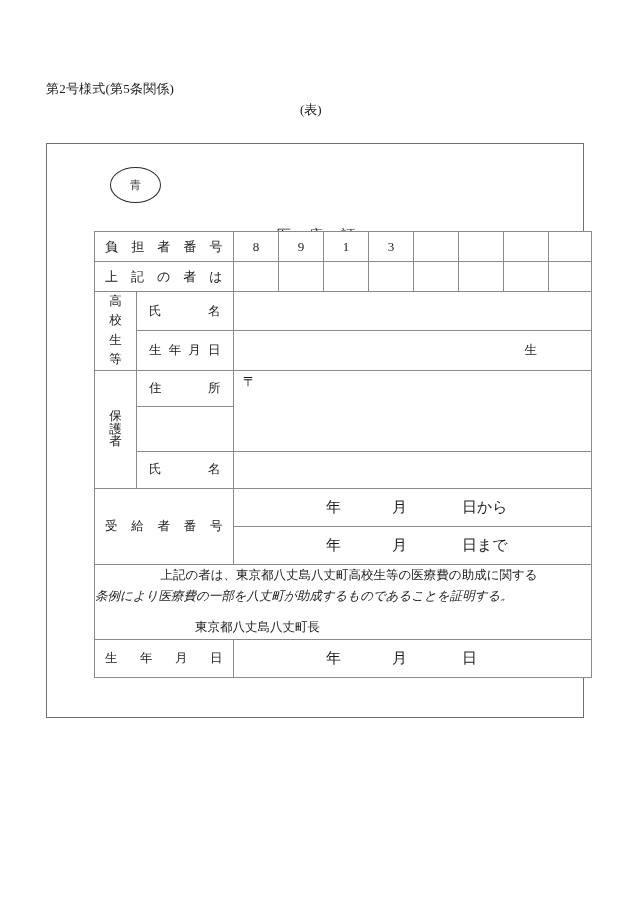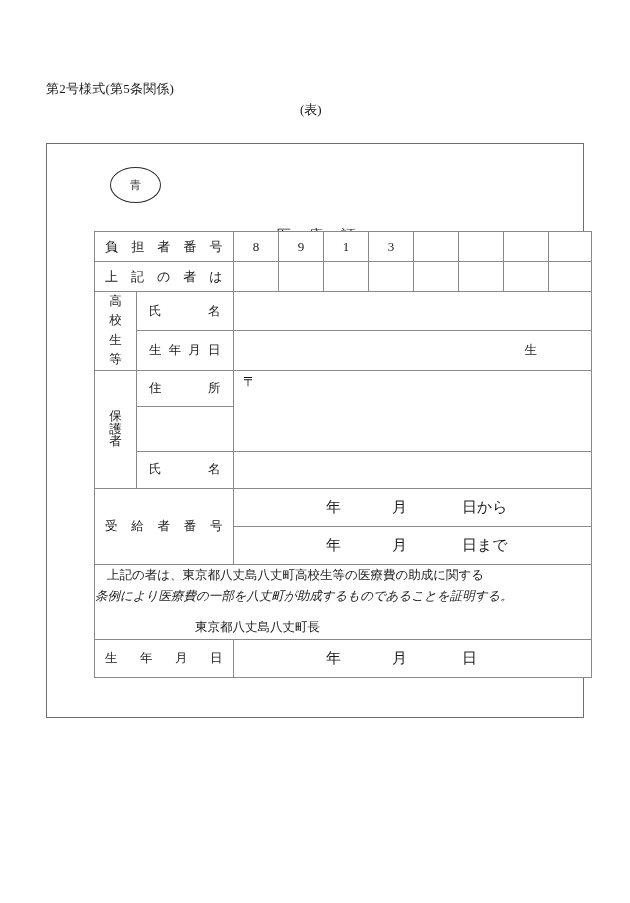--- a/index.html
+++ b/index.html
@@ -160,21 +160,21 @@
     padding-left: 92px;
   }
   .date-line .y { display: inline-block; width: 66px; }
   .date-line .m { display: inline-block; width: 70px; }
 
   .statement {
     padding: 11px 12px 12px 12px;
     font-size: 12.5px;
     line-height: 1.75;
   }
-  .statement .l1 { display: block; text-indent: 12px; }
+  .statement .l1 { display: block; text-indent: 12px; text-align: center; }
   .statement .l2 { display: block; font-style: italic; }
   .statement .sig { display: block; margin-top: 9px; padding-left: 100px; }
 </style>
 </head>
 <body>
 
 <div class="page">
 
   <div class="form-no">第2号様式(第5条関係)</div>
   <div class="omote">(表)</div>

